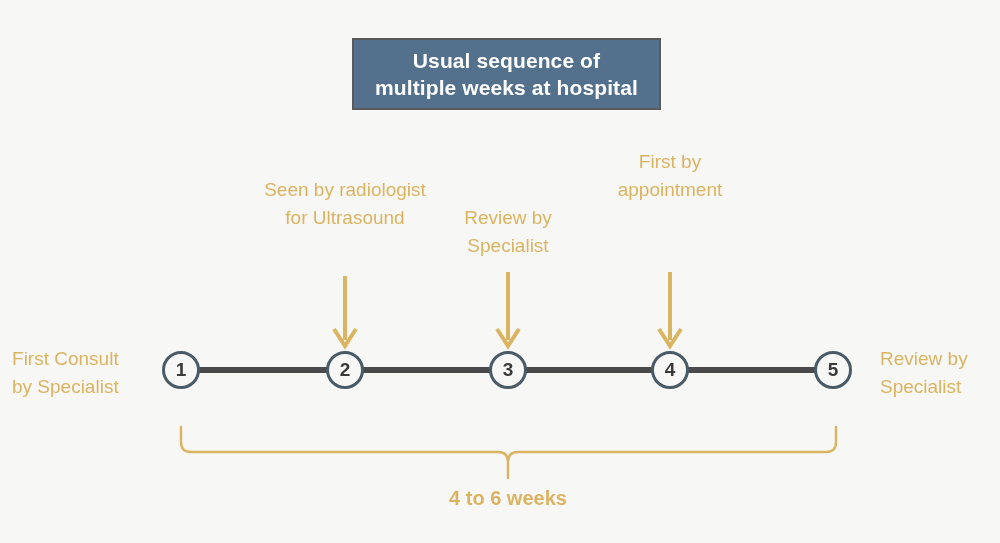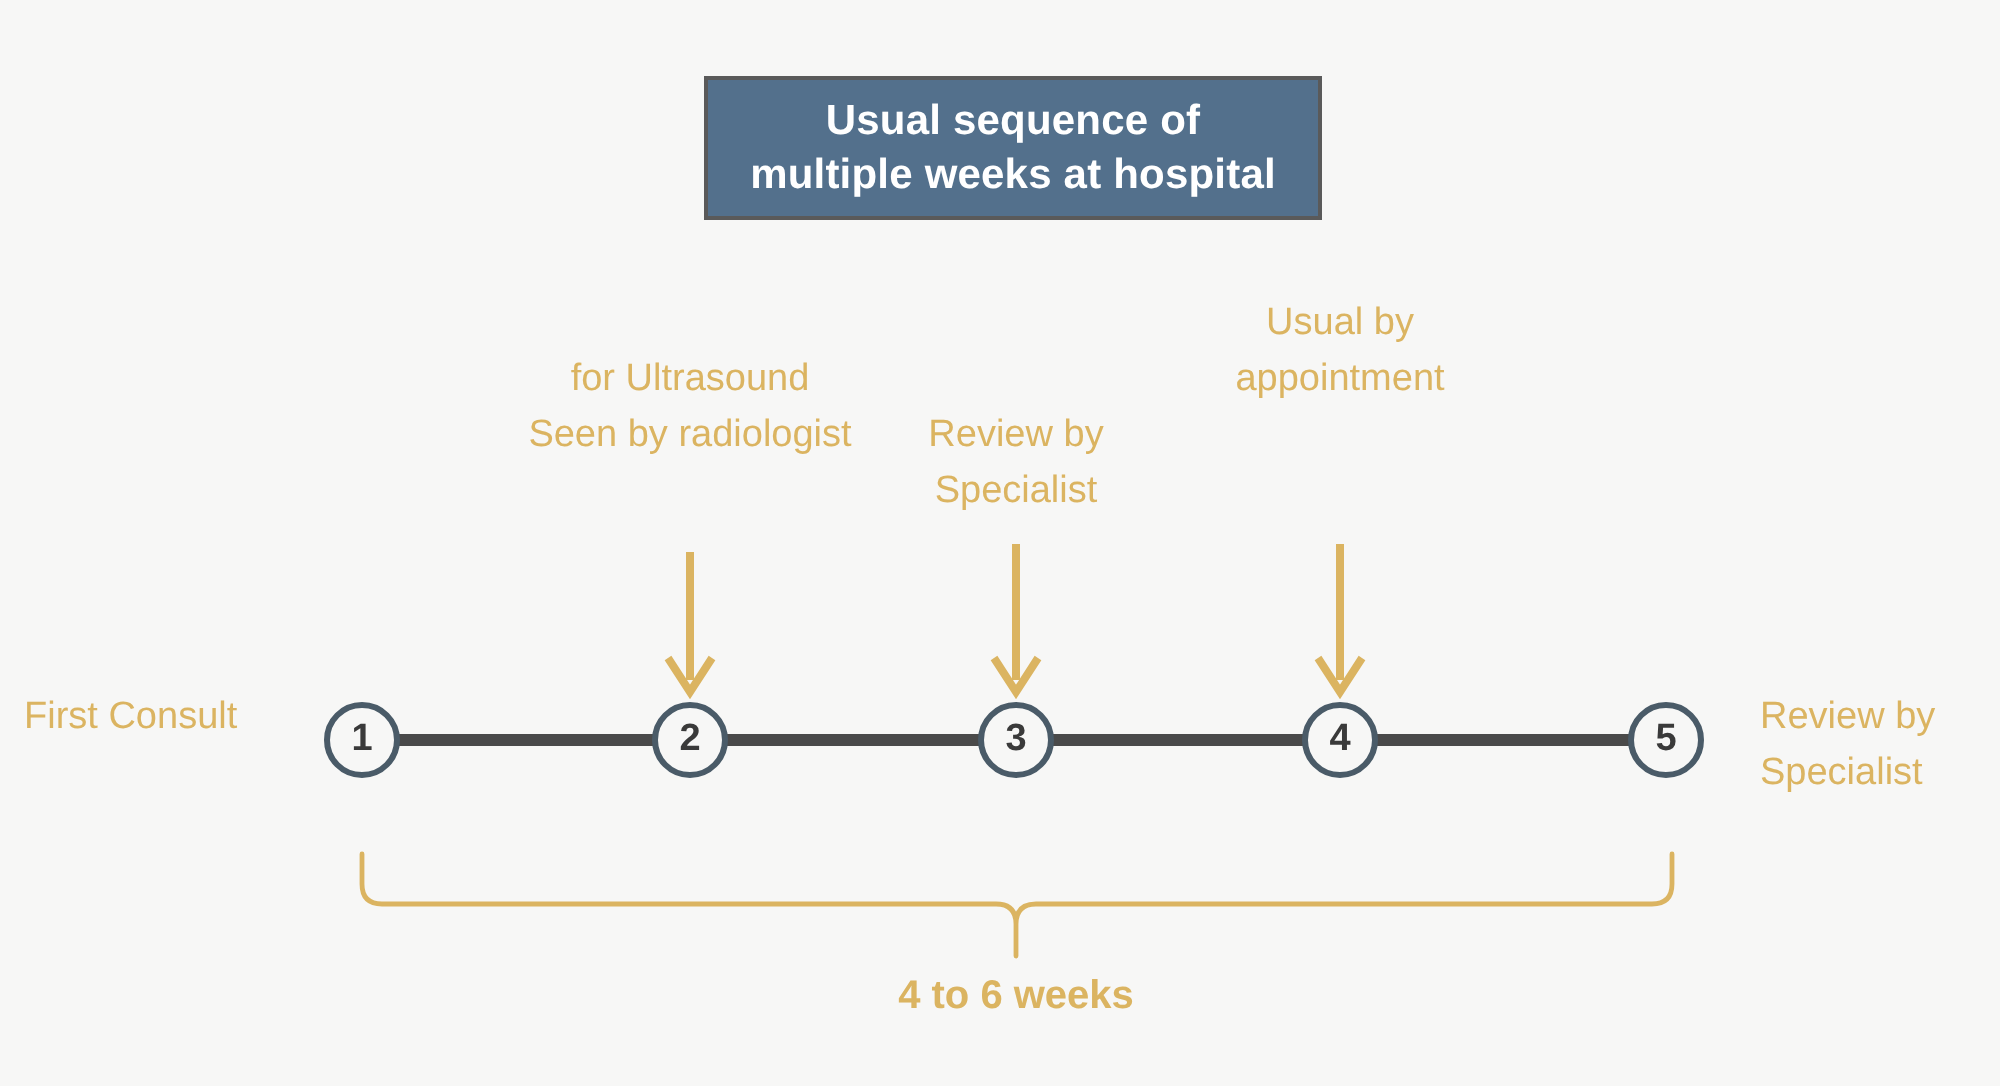--- a/index.html
+++ b/index.html
@@ -136,31 +136,31 @@
       <path d="M 497 329 L 508 346 L 519 329" fill="none" stroke="#dbb461" stroke-width="4" stroke-linecap="butt" stroke-linejoin="miter"></path>
     </g>
 
     <g>
       <line x1="670" y1="272" x2="670" y2="340" stroke="#dbb461" stroke-width="4"></line>
       <path d="M 659 329 L 670 346 L 681 329" fill="none" stroke="#dbb461" stroke-width="4" stroke-linecap="butt" stroke-linejoin="miter"></path>
     </g>
   </svg>
 
   <div class="callout" style="left:345px; top:176px; transform:translateX(-50%);">
+    <div>Seen by radiologist</div>
     <div>for Ultrasound</div>
-    <div>Seen by radiologist</div>
   </div>
 
   <div class="callout" style="left:508px; top:204px; transform:translateX(-50%);">
     <div>Review by</div>
     <div>Specialist</div>
   </div>
 
   <div class="callout" style="left:670px; top:148px; transform:translateX(-50%);">
-    <div>Usual by</div>
+    <div>First by</div>
     <div>appointment</div>
   </div>
 
   <div class="axis"></div>
 
   <div class="node" style="left:181px; top:370px;">
     <span>1</span>
   </div>
   <div class="node" style="left:345px; top:370px;">
     <span>2</span>
@@ -170,20 +170,21 @@
   </div>
   <div class="node" style="left:670px; top:370px;">
     <span>4</span>
   </div>
   <div class="node" style="left:833px; top:370px;">
     <span>5</span>
   </div>
 
   <div class="side-label left" style="left:12px; top:345px;">
     <div>First Consult</div>
+    <div>by Specialist</div>
   </div>
 
   <div class="side-label right" style="left:880px; top:345px;">
     <div>Review by</div>
     <div>Specialist</div>
   </div>
 
   <svg class="brace-layer" viewBox="0 0 1000 543">
     <path d="M 181 427
              L 181 442

